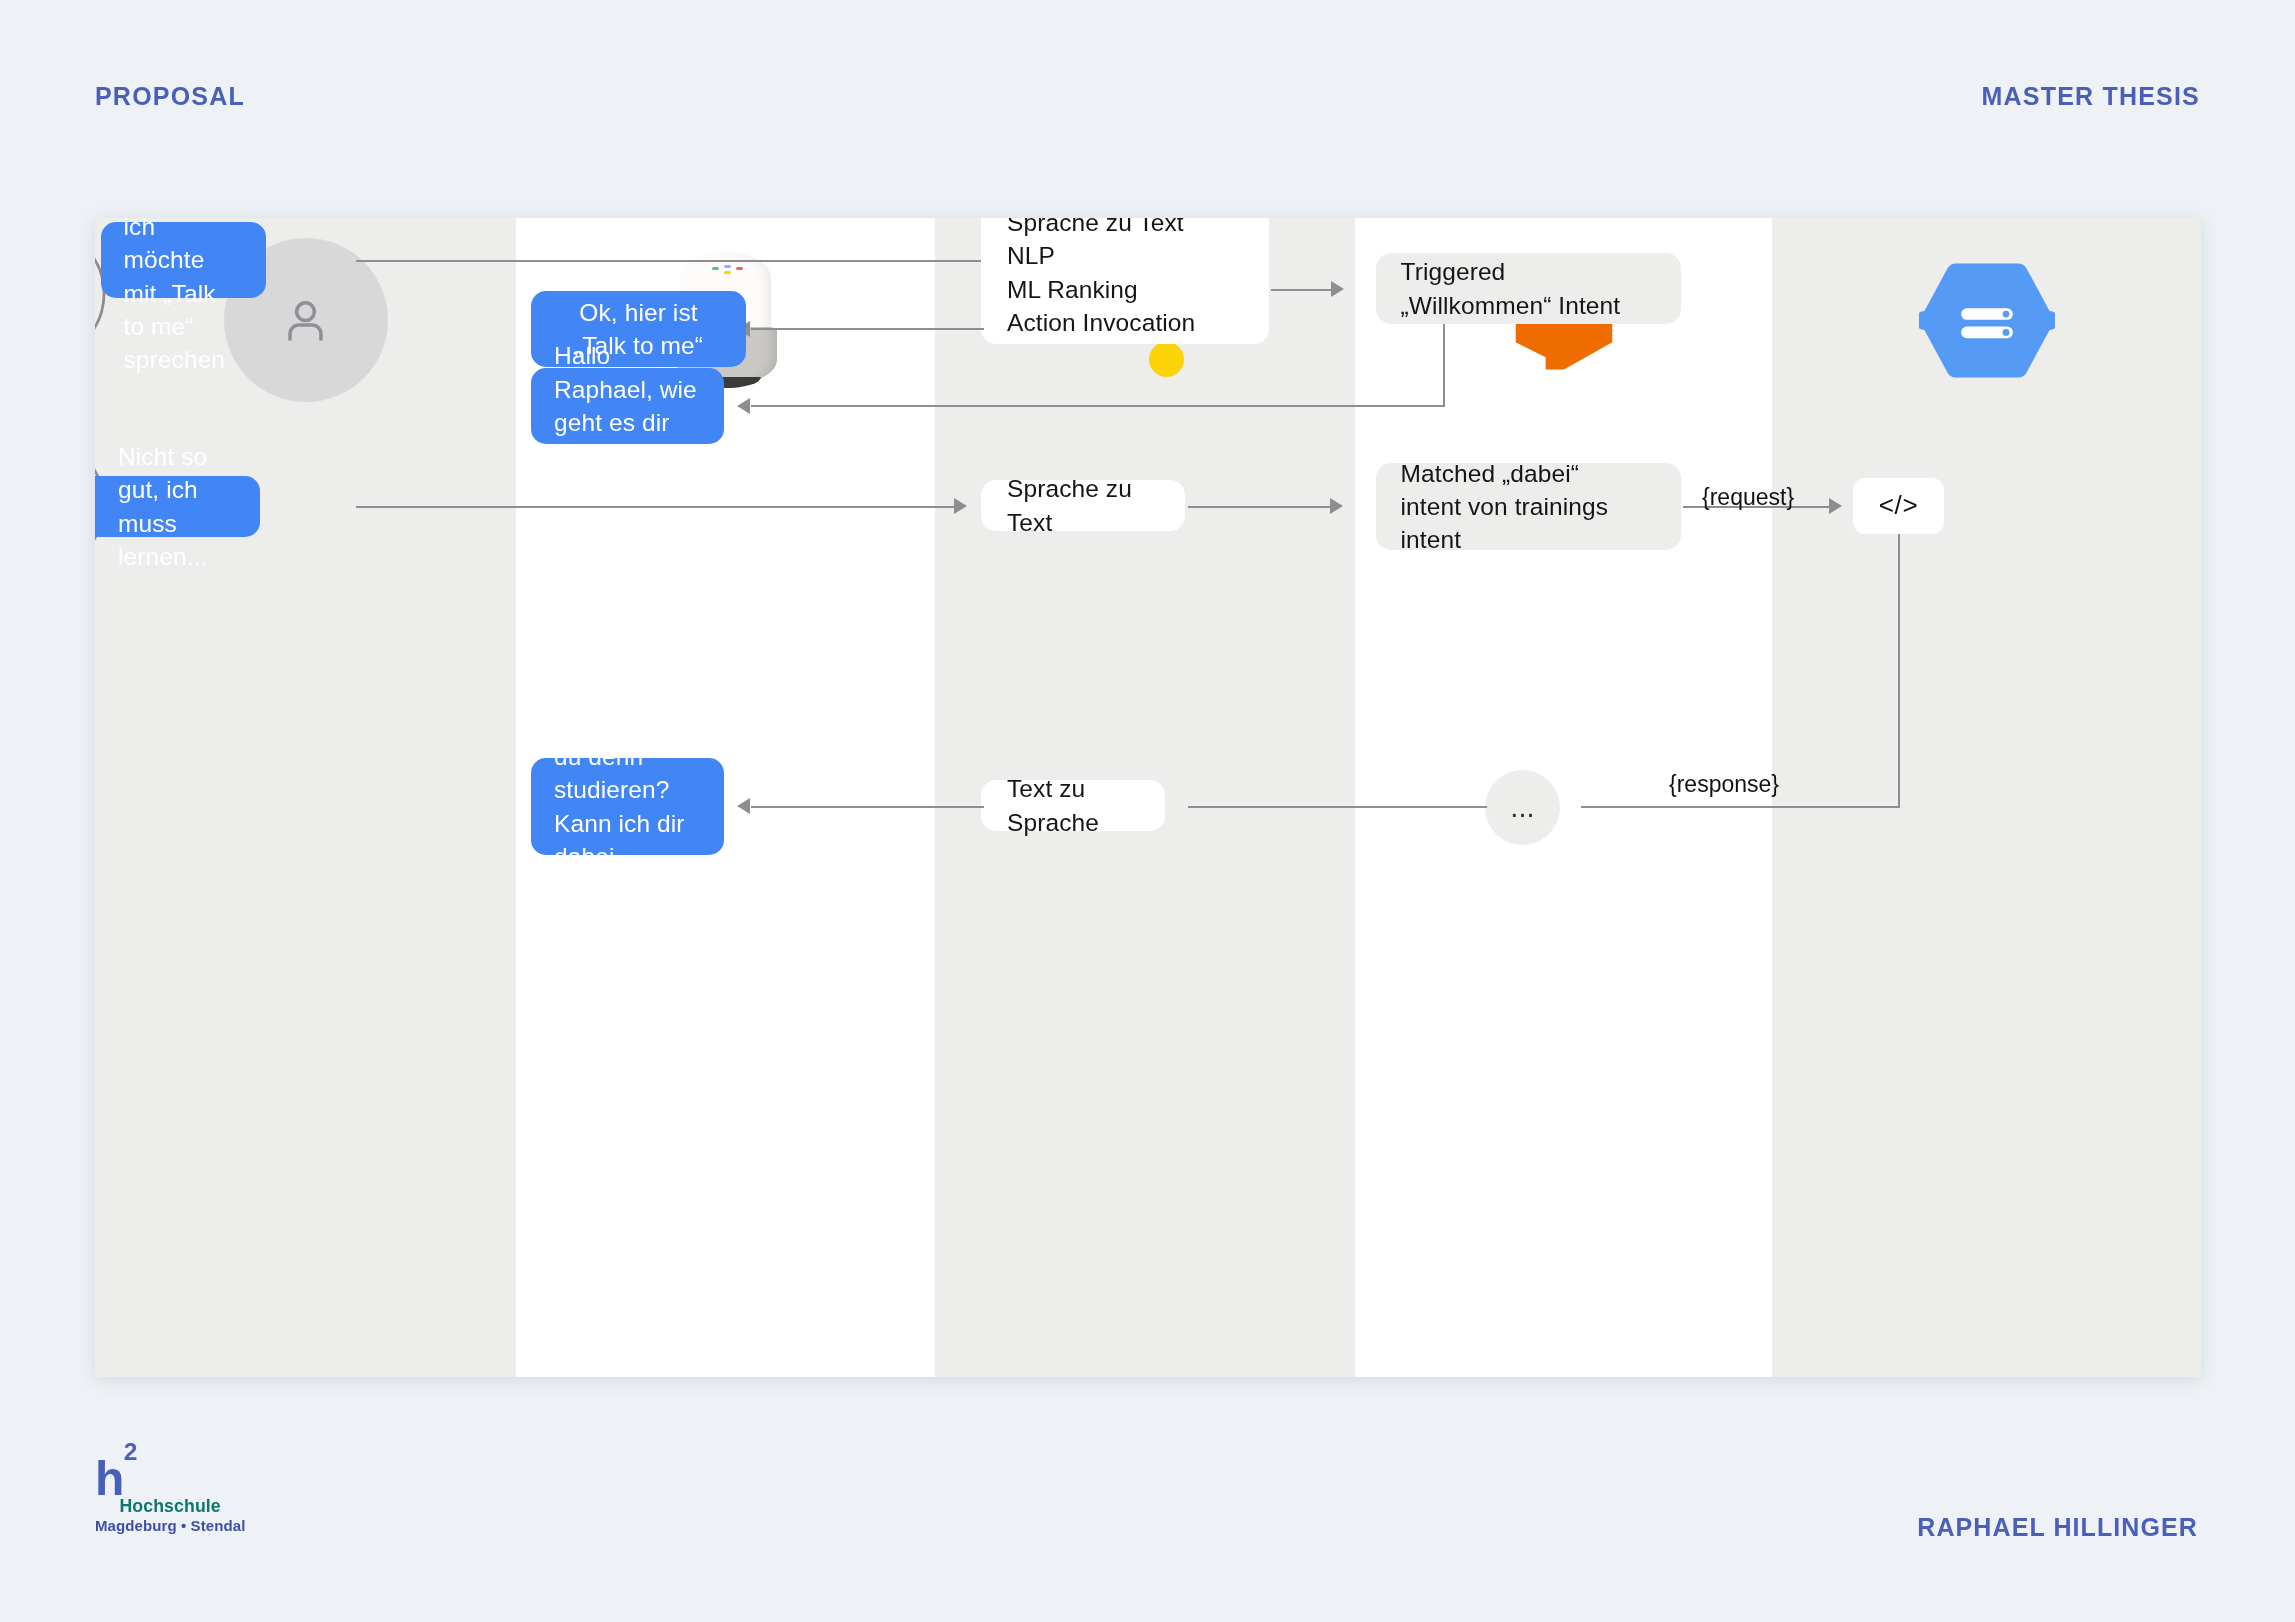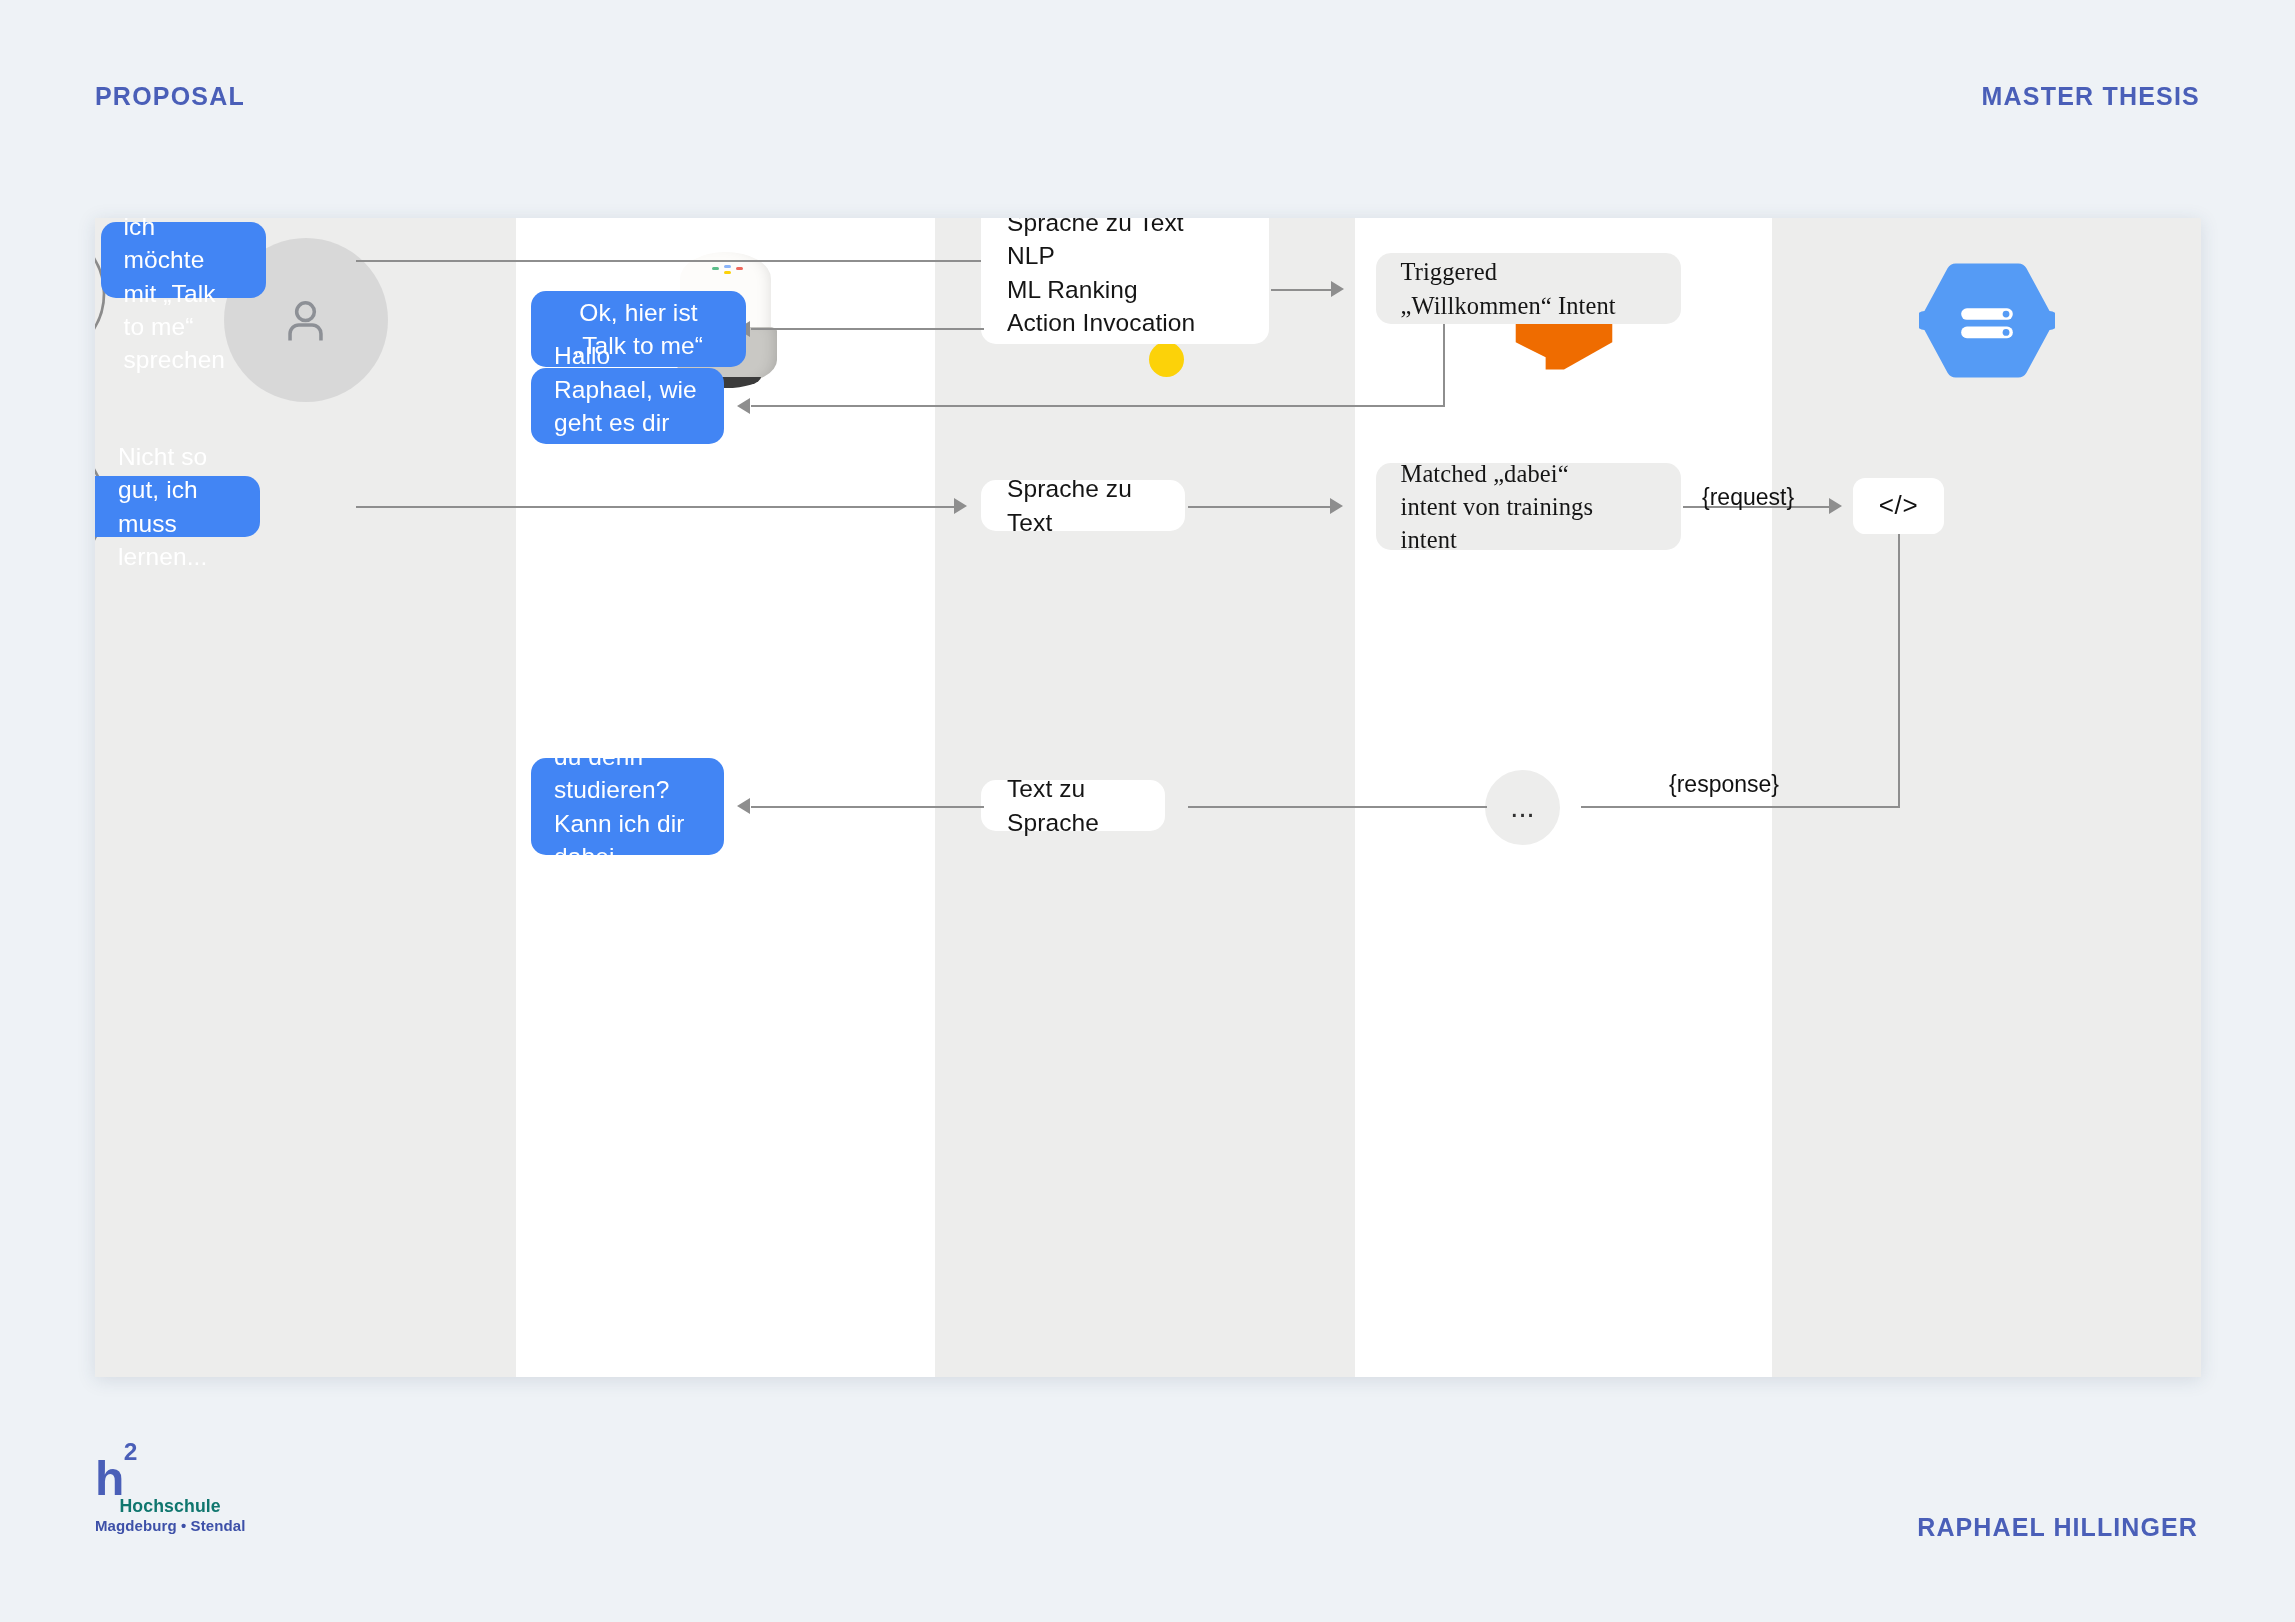--- a/index.html
+++ b/index.html
@@ -94,21 +94,20 @@
     padding: 17.7px 23px;
   }
   .bubble.flat-left { border-radius: 0 15px 15px 0; padding-left: 23px; }
   .whitebox {
     background: #fff; color: #151515; border-radius: 15px;
     padding: 17.7px 26px;
   }
   .graybox {
     background: #ededec; color: #151515; border-radius: 15px;
     padding: 17.7px 24.5px;
-    font-family: Liberation Serif, serif;
   }
   .circlebox {
     background: #ededec; color: #303030; border-radius: 50%;
     align-items: center; justify-content: center; text-align: center;
   }
   .codebox {
     background: #fff; color: #111; border-radius: 12.3px;
     align-items: center; justify-content: center;
     font-size: 26px; letter-spacing: 0.7px;
   }

